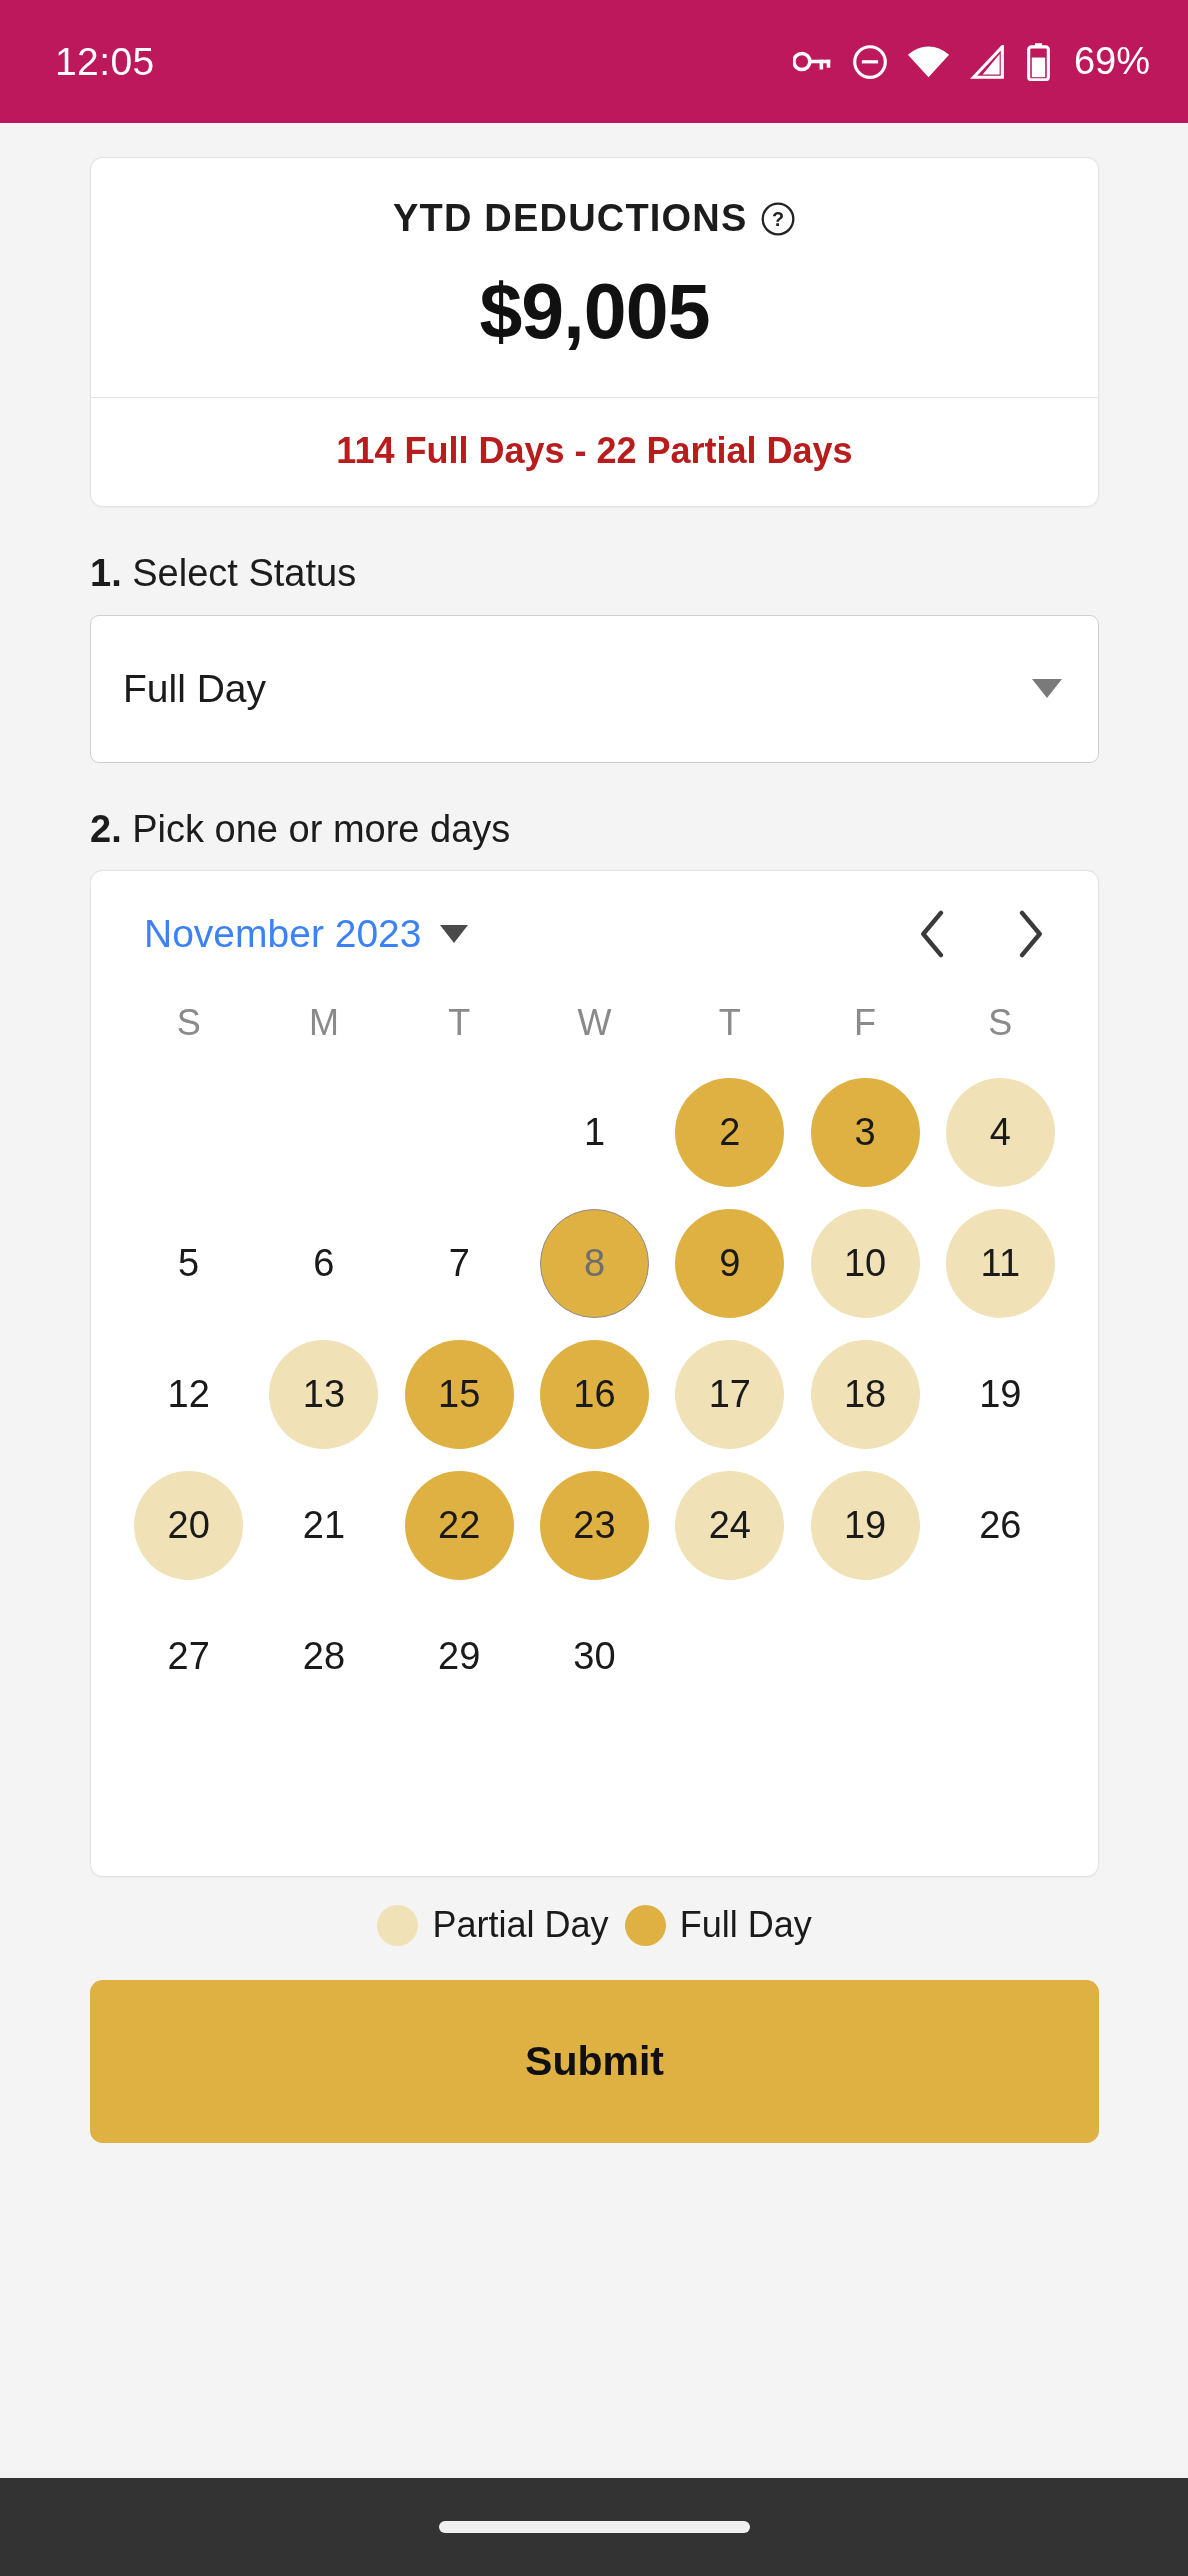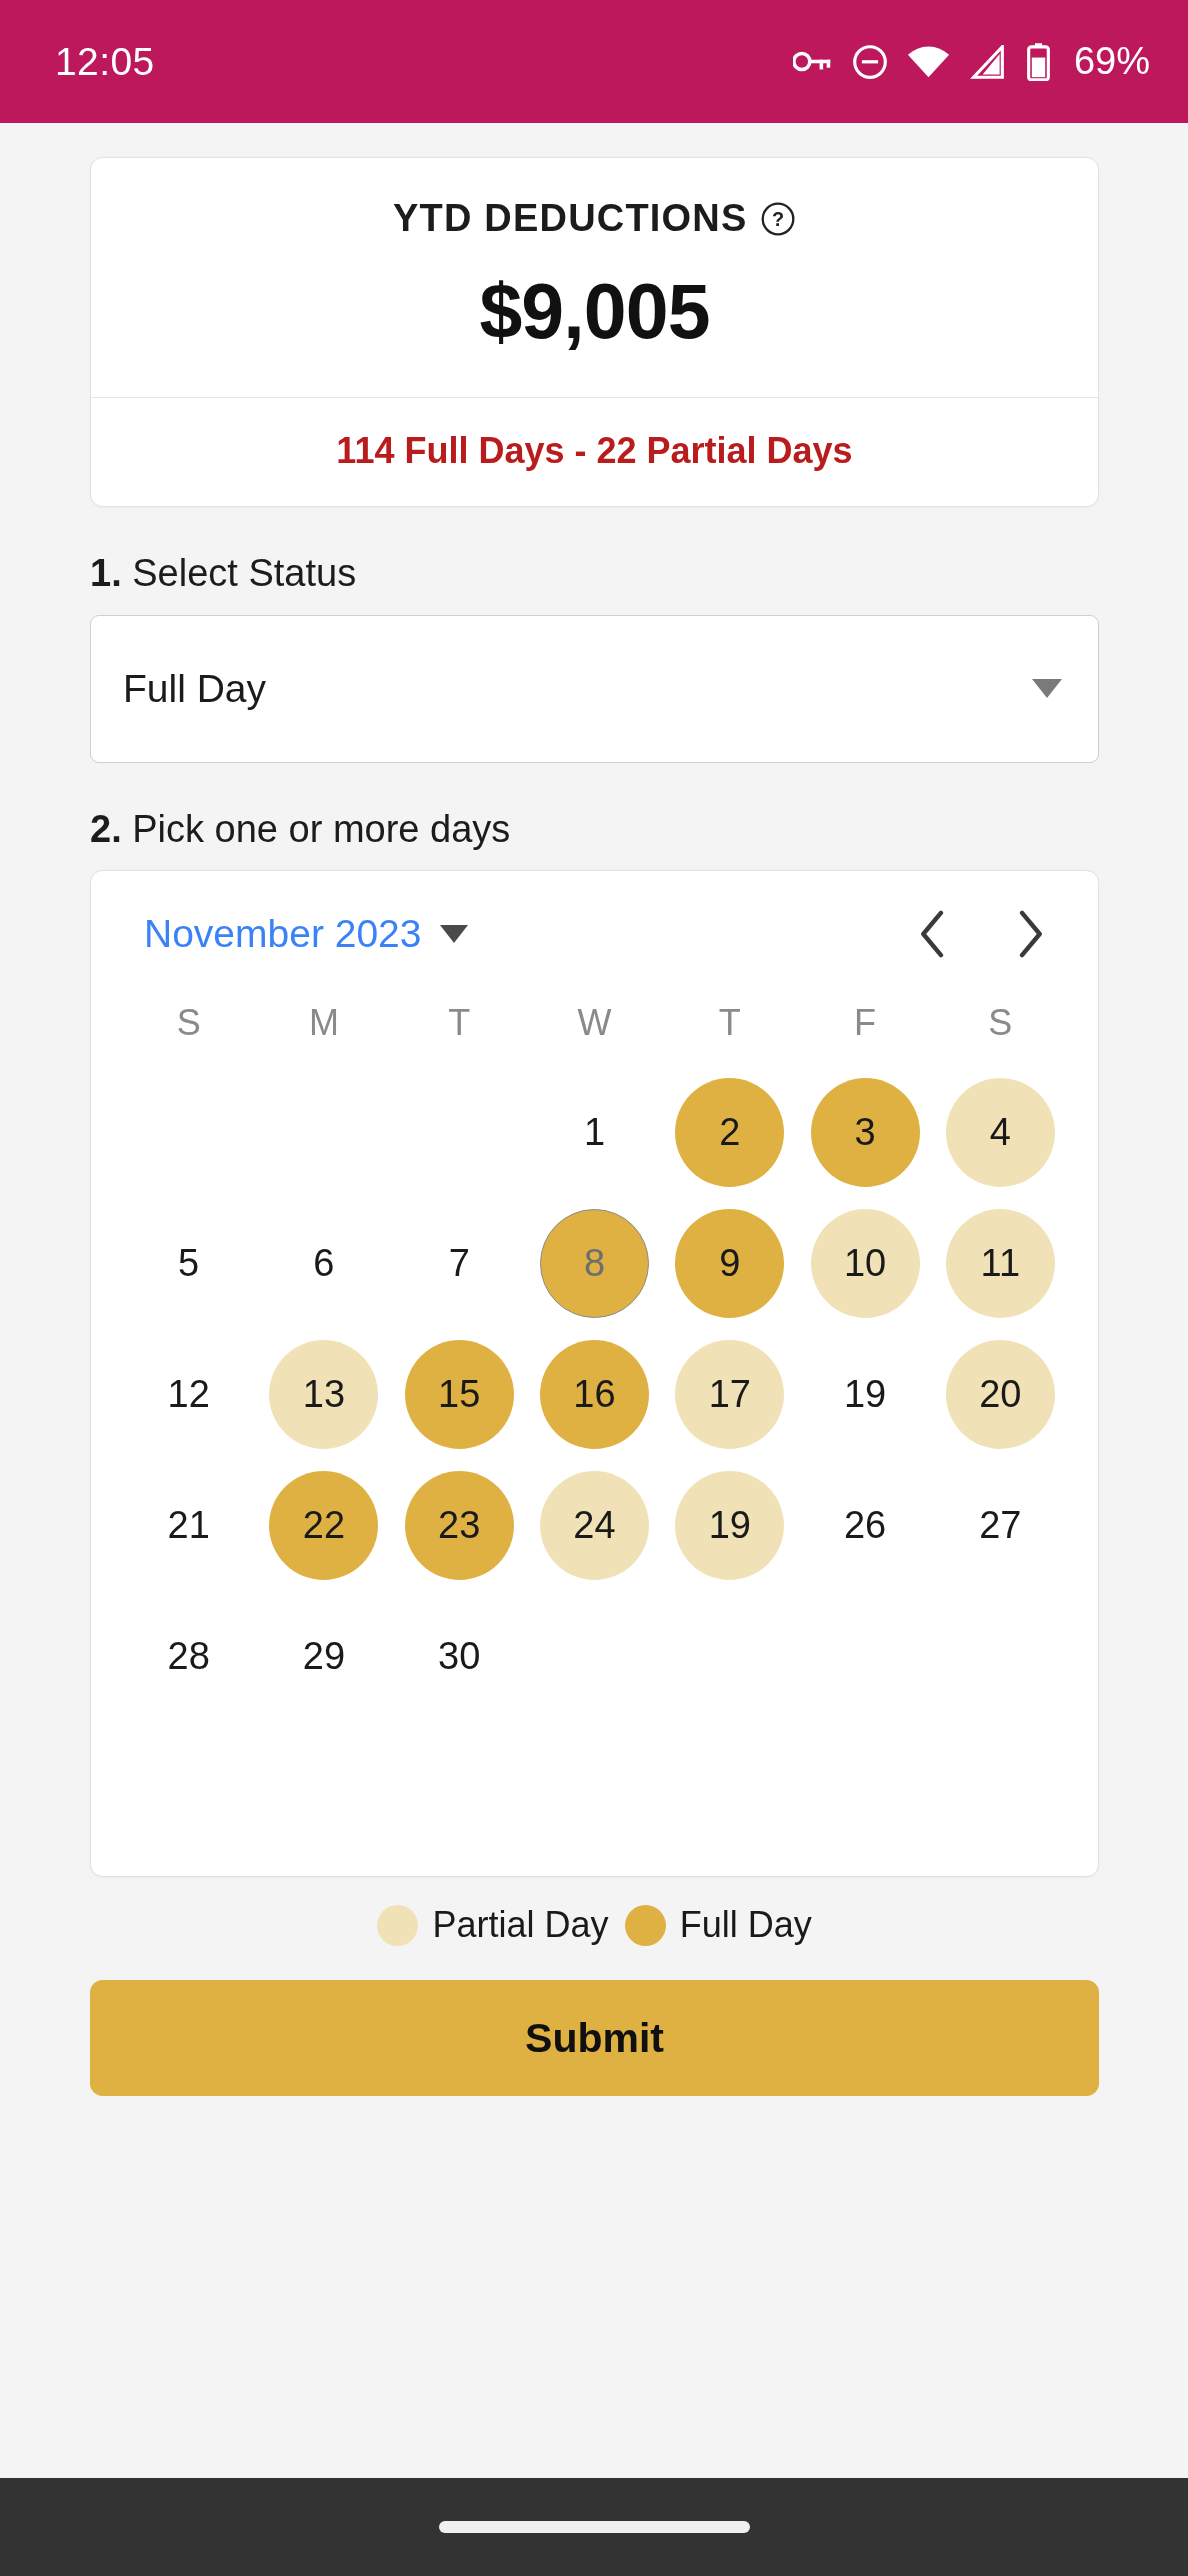--- a/index.html
+++ b/index.html
@@ -85,21 +85,21 @@
   .day.selected { border-color:#8c8c8c; color:#6e6e6e; }
 
   
   .legend { display:flex; align-items:center; justify-content:center; gap:16px; margin-top:27px; }
   .legend-item { display:flex; align-items:center; gap:14.3px; }
   .legend-dot { width:41px; height:41px; border-radius:50%; flex:0 0 auto; }
   .legend-text { font-size:36px; color:#1a1a1a; }
 
   
   .submit-btn {
-    margin-top:34px; height:116px; background:#dfb142; border:none; border-radius:12.5px;
+    margin-top:34px; height:163px; background:#dfb142; border:none; border-radius:12.5px;
     width:100%; font-family:"Liberation Sans", sans-serif;
     font-size:41px; font-weight:700; color:#101010; cursor:pointer;
   }
 
   
   .navbar { height:98px; background:#333333; display:flex; align-items:center; justify-content:center; flex:0 0 auto; }
   .home-pill { width:311px; height:12.5px; border-radius:6.3px; background:#f0f0f0; }
 </style>
 </head>
 <body>
@@ -255,20 +255,23 @@
           <div class="cell">
             <div class="day full">15</div>
           </div>
           <div class="cell">
             <div class="day full">16</div>
           </div>
           <div class="cell">
             <div class="day partial">17</div>
           </div>
           <div class="cell">
+            <div class="day partial">18</div>
+          </div>
+          <div class="cell">
             <div class="day">19</div>
           </div>
           <div class="cell">
             <div class="day partial">20</div>
           </div>
           <div class="cell">
             <div class="day">21</div>
           </div>
           <div class="cell">
             <div class="day full">22</div>

